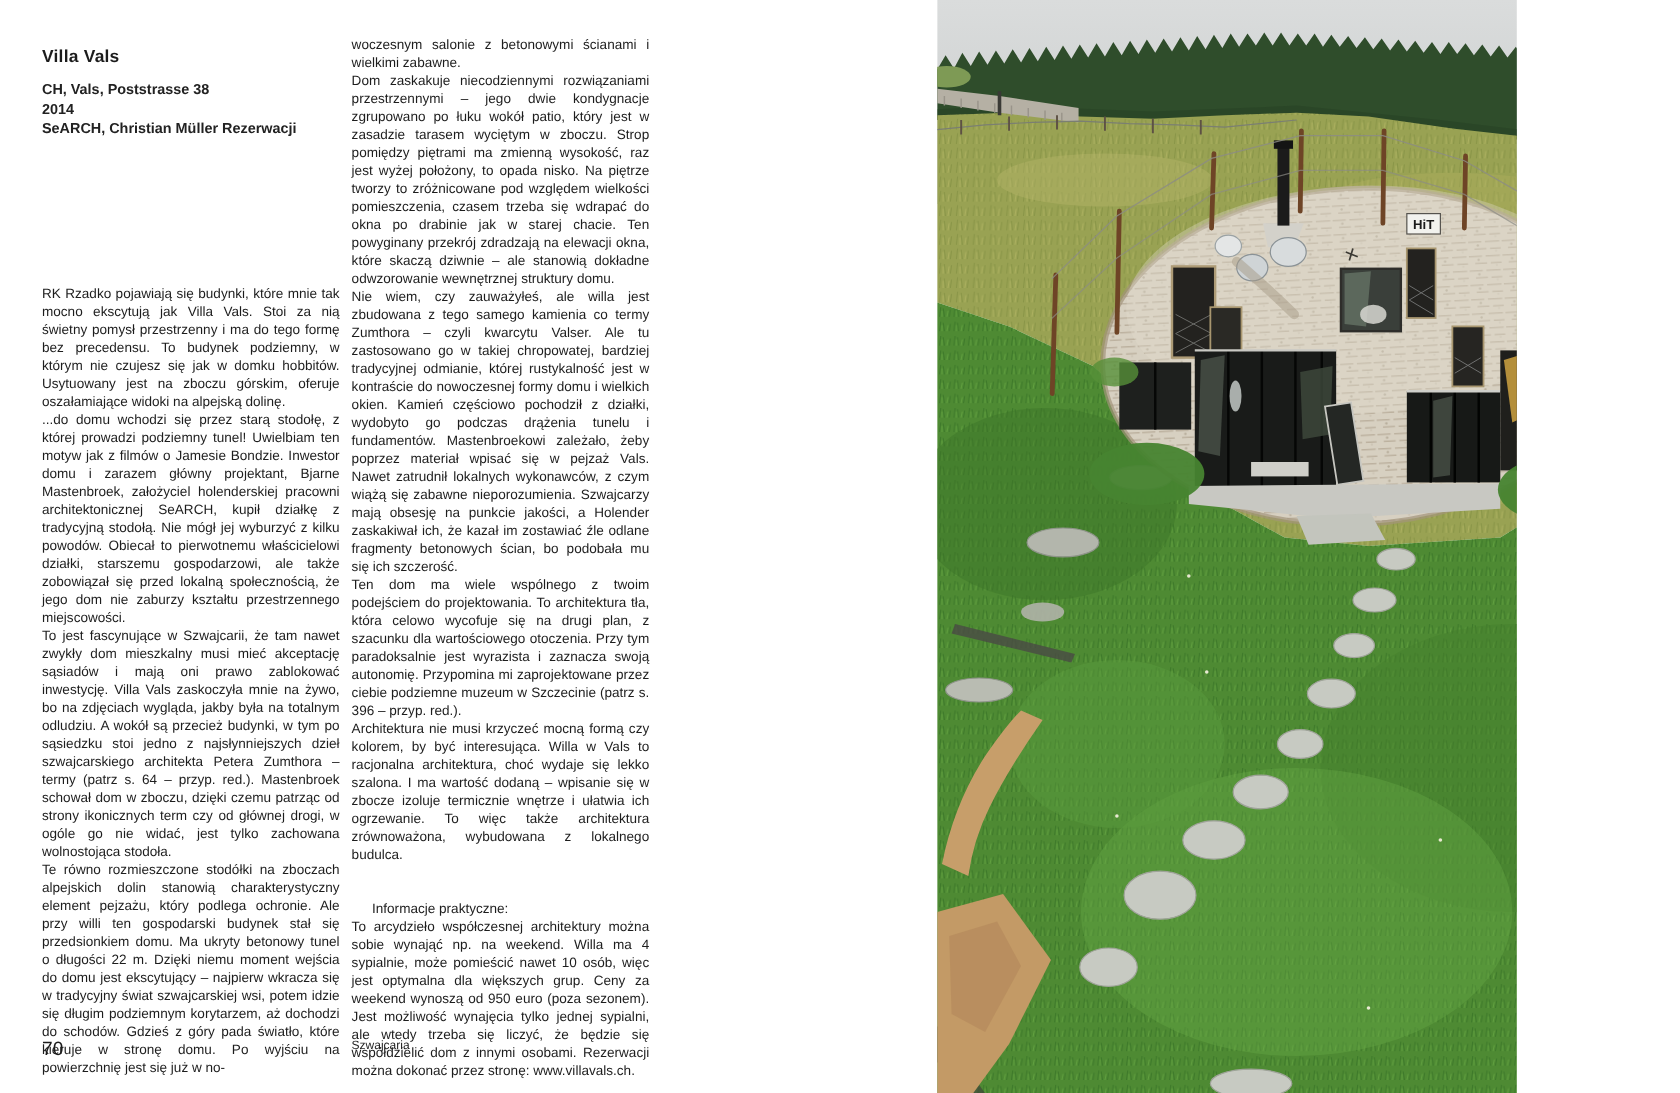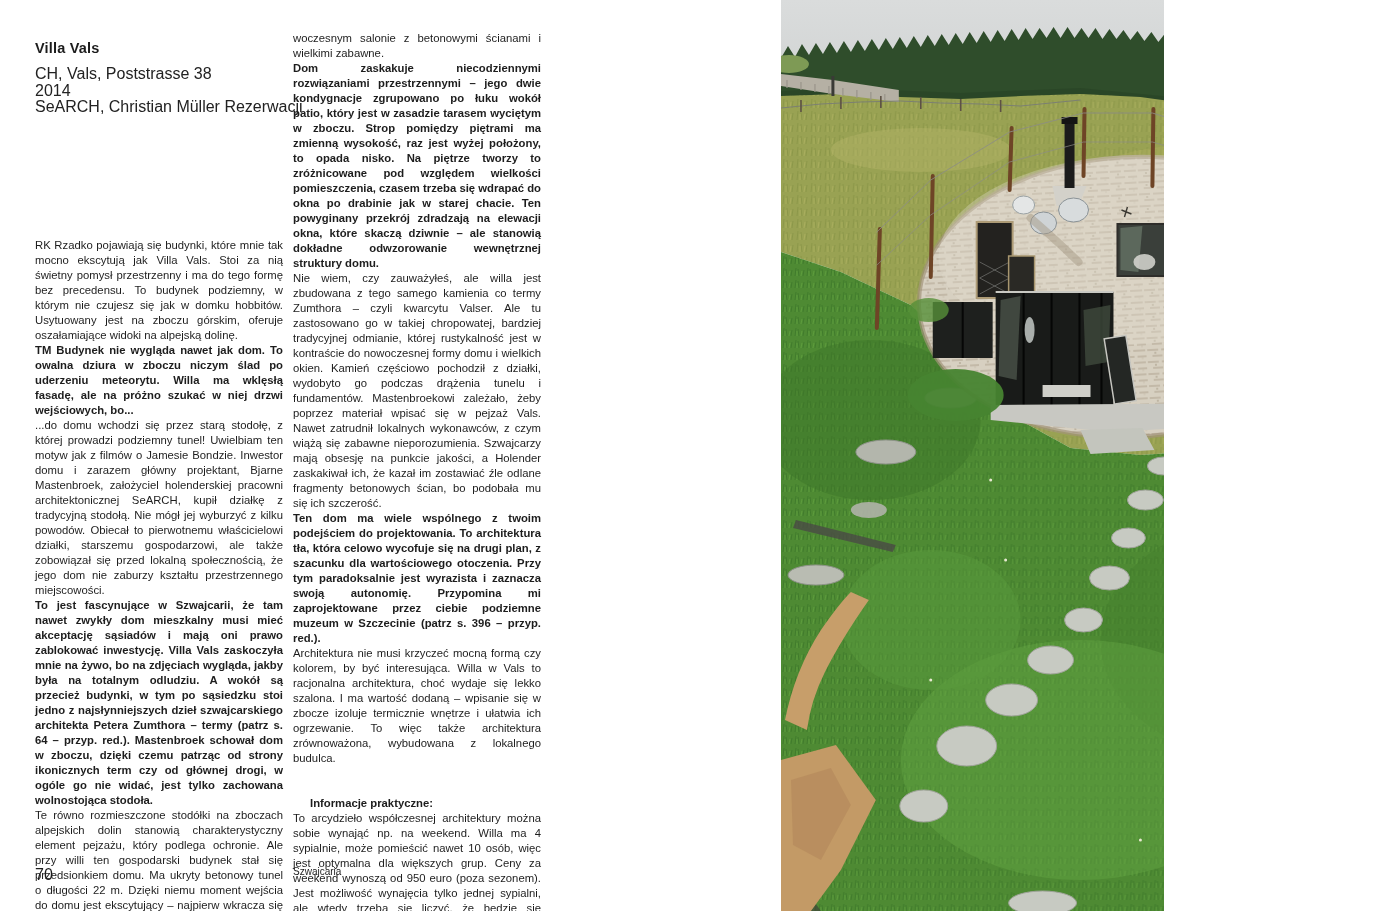--- a/index.html
+++ b/index.html
@@ -1,44 +1,43 @@
 <!DOCTYPE html>
 <html lang="pl"><head>
 <meta charset="utf-8">
 <style>
   html,body{margin:0;padding:0;background:#ffffff;}
-  .spread{position:relative;width:1164px;height:911px;background:#ffffff;overflow:hidden;
+  .spread{position:relative;width:1264px;height:911px;background:#ffffff;overflow:hidden;
           font-family:"Liberation Sans","DejaVu Sans",sans-serif;color:#1c1c1c;}
   .page-title{position:absolute;left:35px;top:30px;font-size:14.5px;font-weight:700;letter-spacing:.2px;}
-  .meta{position:absolute;left:35px;top:66px;font-size:16px;line-height:16.5px;color:#222;}
+  .meta{position:absolute;left:35px;top:66px;font-size:12px;line-height:16.5px;color:#222;font-weight:bold;}
   .col{position:absolute;width:248px;font-size:11.3px;line-height:15px;text-align:justify;color:#1d1d1d;}
   .col-1{left:35px;top:238px;}
   .col-2{left:293px;top:31px;}
   .col p{margin:0;}
-  .b{font-weight:700;}
+  .b{font-weight:400;}
   .gap-lg{margin-top:30px !important;padding-left:17px;}
   .footer-num{position:absolute;left:35px;top:866px;font-size:16px;}
   .footer-sec{position:absolute;left:293px;top:866px;font-size:10px;}
   .photo{position:absolute;left:781px;top:0;width:619px;height:911px;display:block;}
 </style>
 </head>
 <body>
 
 <div class="spread">
 
   <h1 class="page-title">Villa Vals</h1>
   <div class="meta">
     <div>CH, Vals, Poststrasse 38</div>
     <div>2014</div>
     <div>SeARCH, Christian Müller Rezerwacji</div>
   </div>
 
   <div class="col col-1">
     <p>RK Rzadko pojawiają się budynki, które mnie tak mocno ekscytują jak Villa Vals. Stoi za nią świetny pomysł przestrzenny i ma do tego formę bez precedensu. To budynek podziemny, w którym nie czujesz się jak w domku hobbitów. Usytuowany jest na zboczu górskim, oferuje oszałamiające widoki na alpejską dolinę.</p>
-    <p class="b">TM Budynek nie wygląda nawet jak dom. To owalna dziura w zboczu niczym ślad po uderzeniu meteorytu. Willa ma wklęsłą fasadę, ale na próżno szukać w niej drzwi wejściowych, bo...</p>
     <p>...do domu wchodzi się przez starą stodołę, z której prowadzi podziemny tunel! Uwielbiam ten motyw jak z filmów o Jamesie Bondzie. Inwestor domu i zarazem główny projektant, Bjarne Mastenbroek, założyciel holenderskiej pracowni architektonicznej SeARCH, kupił działkę z tradycyjną stodołą. Nie mógł jej wyburzyć z kilku powodów. Obiecał to pierwotnemu właścicielowi działki, starszemu gospodarzowi, ale także zobowiązał się przed lokalną społecznością, że jego dom nie zaburzy kształtu przestrzennego miejscowości.</p>
     <p class="b">To jest fascynujące w Szwajcarii, że tam nawet zwykły dom mieszkalny musi mieć akceptację sąsiadów i mają oni prawo zablokować inwestycję. Villa Vals zaskoczyła mnie na żywo, bo na zdjęciach wygląda, jakby była na totalnym odludziu. A wokół są przecież budynki, w tym po sąsiedzku stoi jedno z najsłynniejszych dzieł szwajcarskiego architekta Petera Zumthora – termy (patrz s. 64 – przyp. red.). Mastenbroek schował dom w zboczu, dzięki czemu patrząc od strony ikonicznych term czy od głównej drogi, w ogóle go nie widać, jest tylko zachowana wolnostojąca stodoła.</p>
     <p>Te równo rozmieszczone stodółki na zboczach alpejskich dolin stanowią charakterystyczny element pejzażu, który podlega ochronie. Ale przy willi ten gospodarski budynek stał się przedsionkiem domu. Ma ukryty betonowy tunel o długości 22 m. Dzięki niemu moment wejścia do domu jest ekscytujący – najpierw wkracza się w tradycyjny świat szwajcarskiej wsi, potem idzie się długim podziemnym korytarzem, aż dochodzi do schodów. Gdzieś z góry pada światło, które kieruje w stronę domu. Po wyjściu na powierzchnię jest się już w no-</p>
   </div>
 
   <div class="col col-2">
     <p>woczesnym salonie z betonowymi ścianami i wielkimi zabawne.</p>
     <p class="b">Dom zaskakuje niecodziennymi rozwiązaniami przestrzennymi – jego dwie kondygnacje zgrupowano po łuku wokół patio, który jest w zasadzie tarasem wyciętym w zboczu. Strop pomiędzy piętrami ma zmienną wysokość, raz jest wyżej położony, to opada nisko. Na piętrze tworzy to zróżnicowane pod względem wielkości pomieszczenia, czasem trzeba się wdrapać do okna po drabinie jak w starej chacie. Ten powyginany przekrój zdradzają na elewacji okna, które skaczą dziwnie – ale stanowią dokładne odwzorowanie wewnętrznej struktury domu.</p>
     <p>Nie wiem, czy zauważyłeś, ale willa jest zbudowana z tego samego kamienia co termy Zumthora – czyli kwarcytu Valser. Ale tu zastosowano go w takiej chropowatej, bardziej tradycyjnej odmianie, której rustykalność jest w kontraście do nowoczesnej formy domu i wielkich okien. Kamień częściowo pochodził z działki, wydobyto go podczas drążenia tunelu i fundamentów. Mastenbroekowi zależało, żeby poprzez materiał wpisać się w pejzaż Vals. Nawet zatrudnił lokalnych wykonawców, z czym wiążą się zabawne nieporozumienia. Szwajcarzy mają obsesję na punkcie jakości, a Holender zaskakiwał ich, że kazał im zostawiać źle odlane fragmenty betonowych ścian, bo podobała mu się ich szczerość.</p>
     <p class="b">Ten dom ma wiele wspólnego z twoim podejściem do projektowania. To architektura tła, która celowo wycofuje się na drugi plan, z szacunku dla wartościowego otoczenia. Przy tym paradoksalnie jest wyrazista i zaznacza swoją autonomię. Przypomina mi zaprojektowane przez ciebie podziemne muzeum w Szczecinie (patrz s. 396 – przyp. red.).</p>

